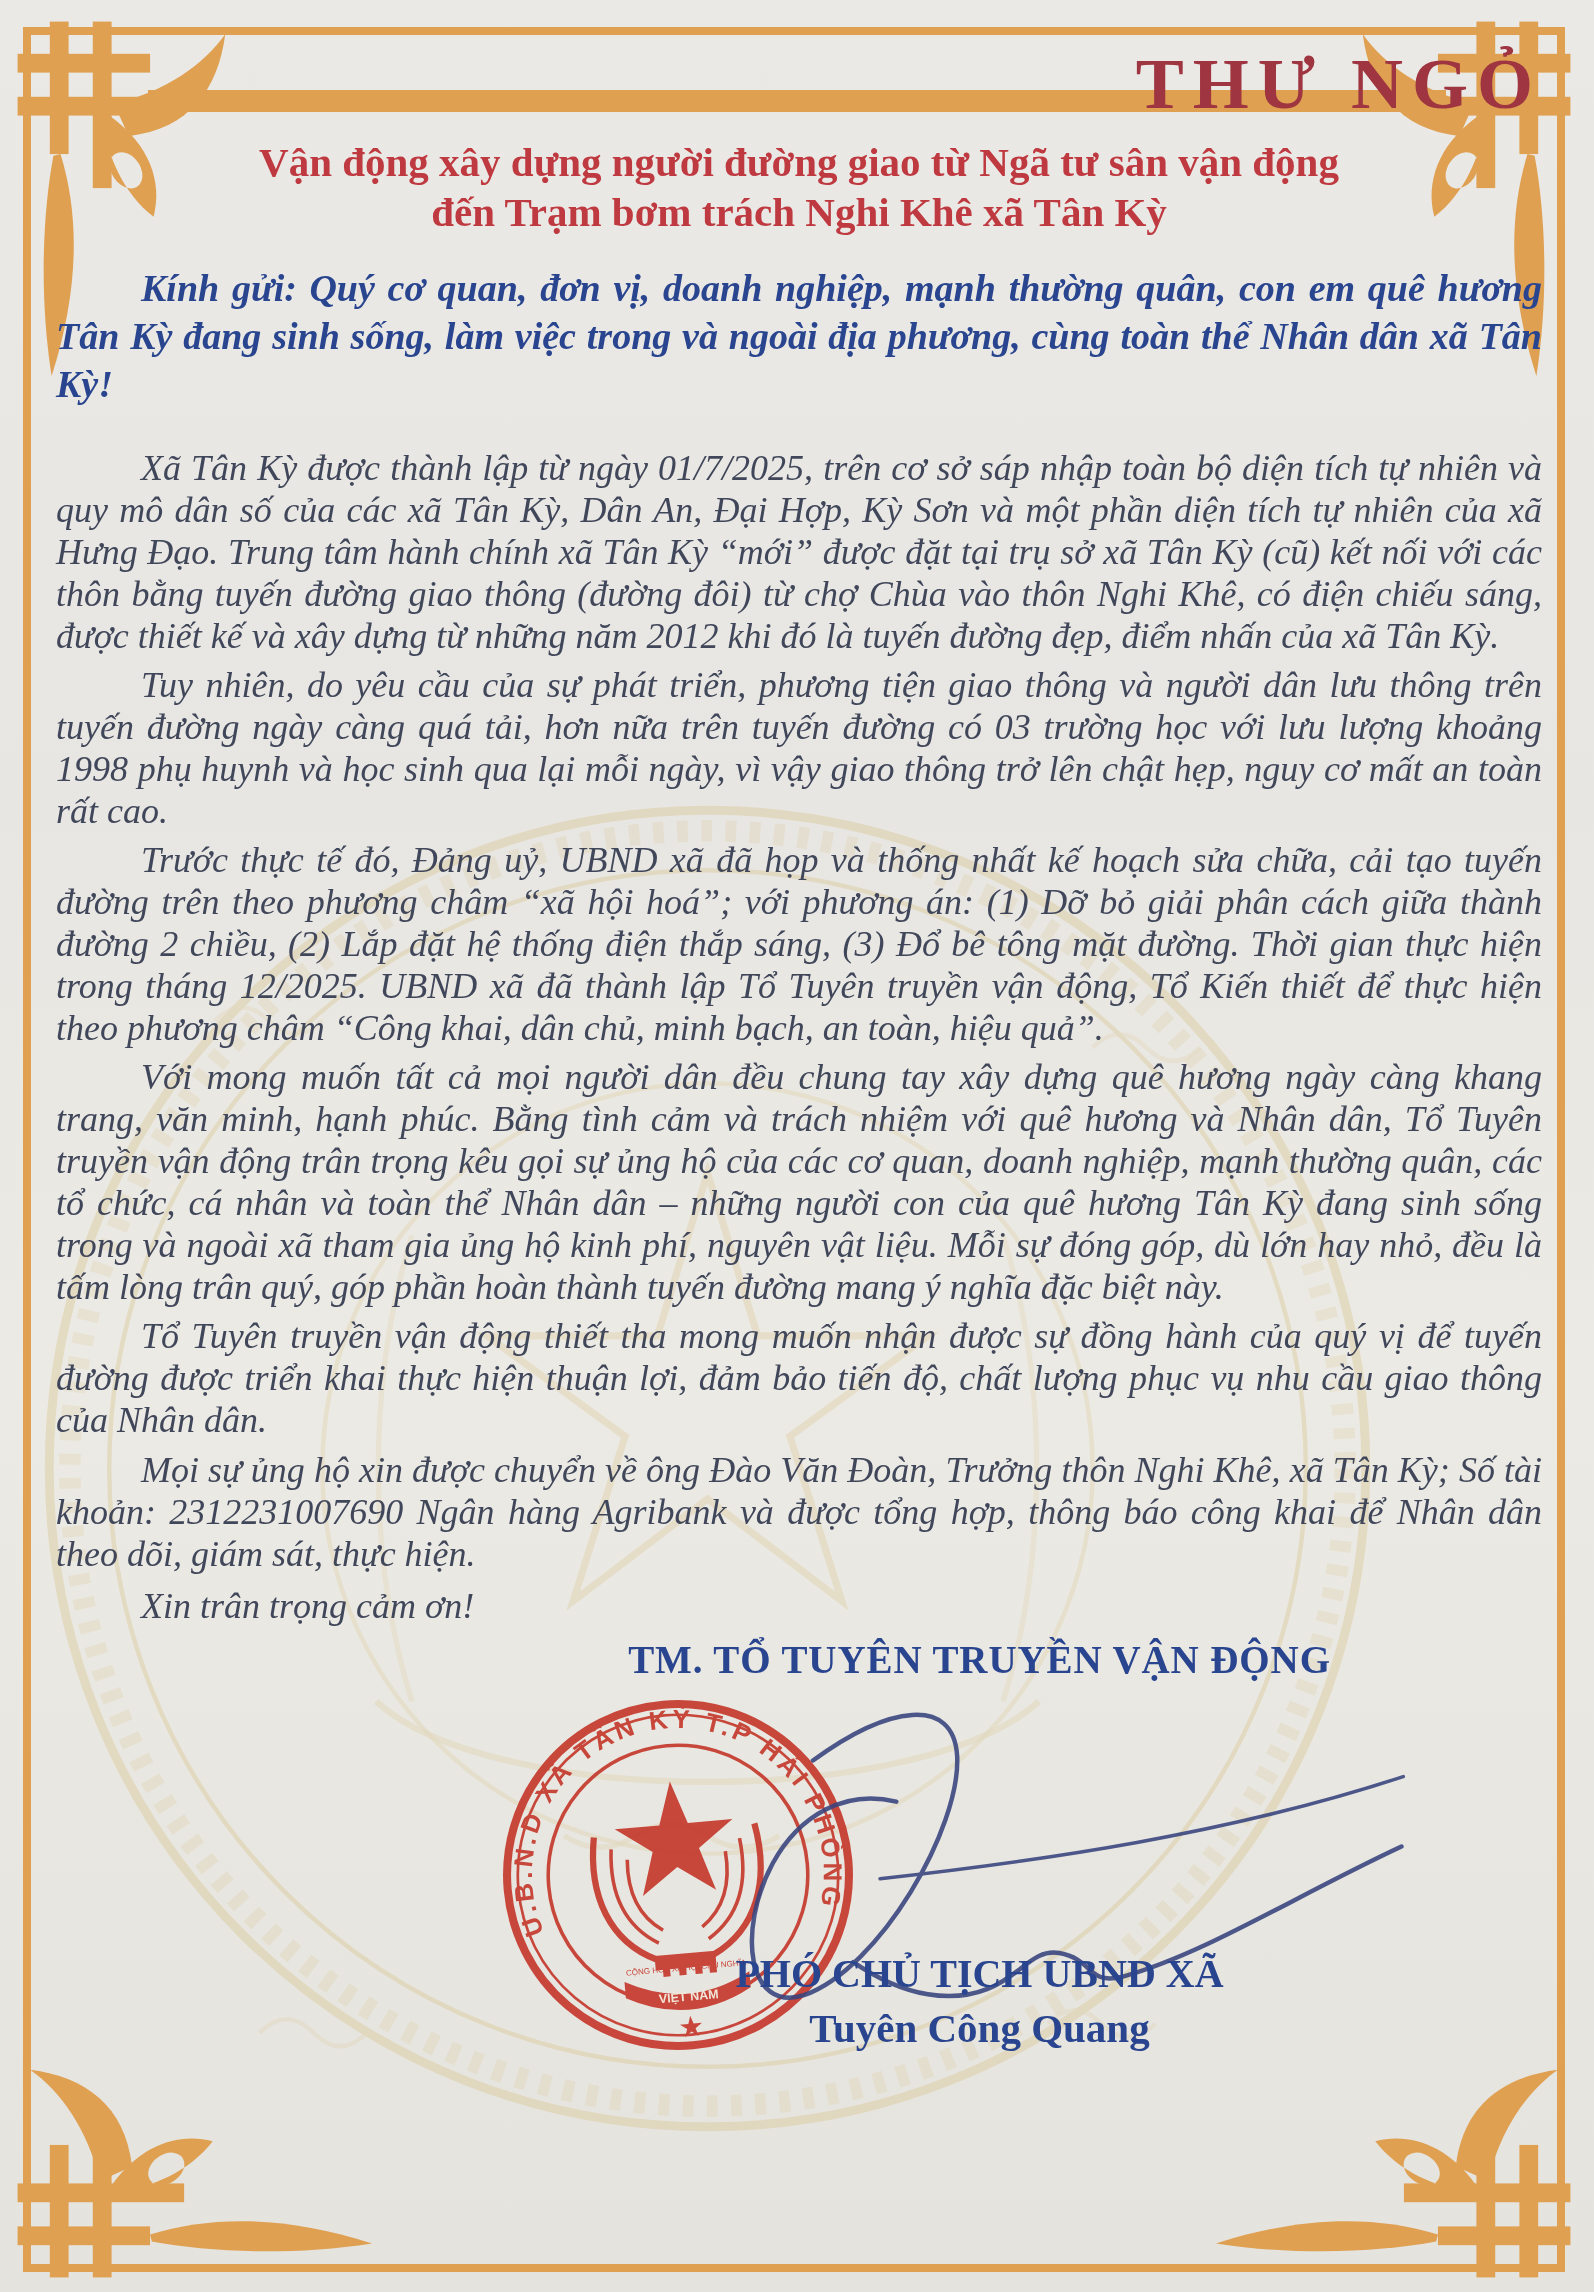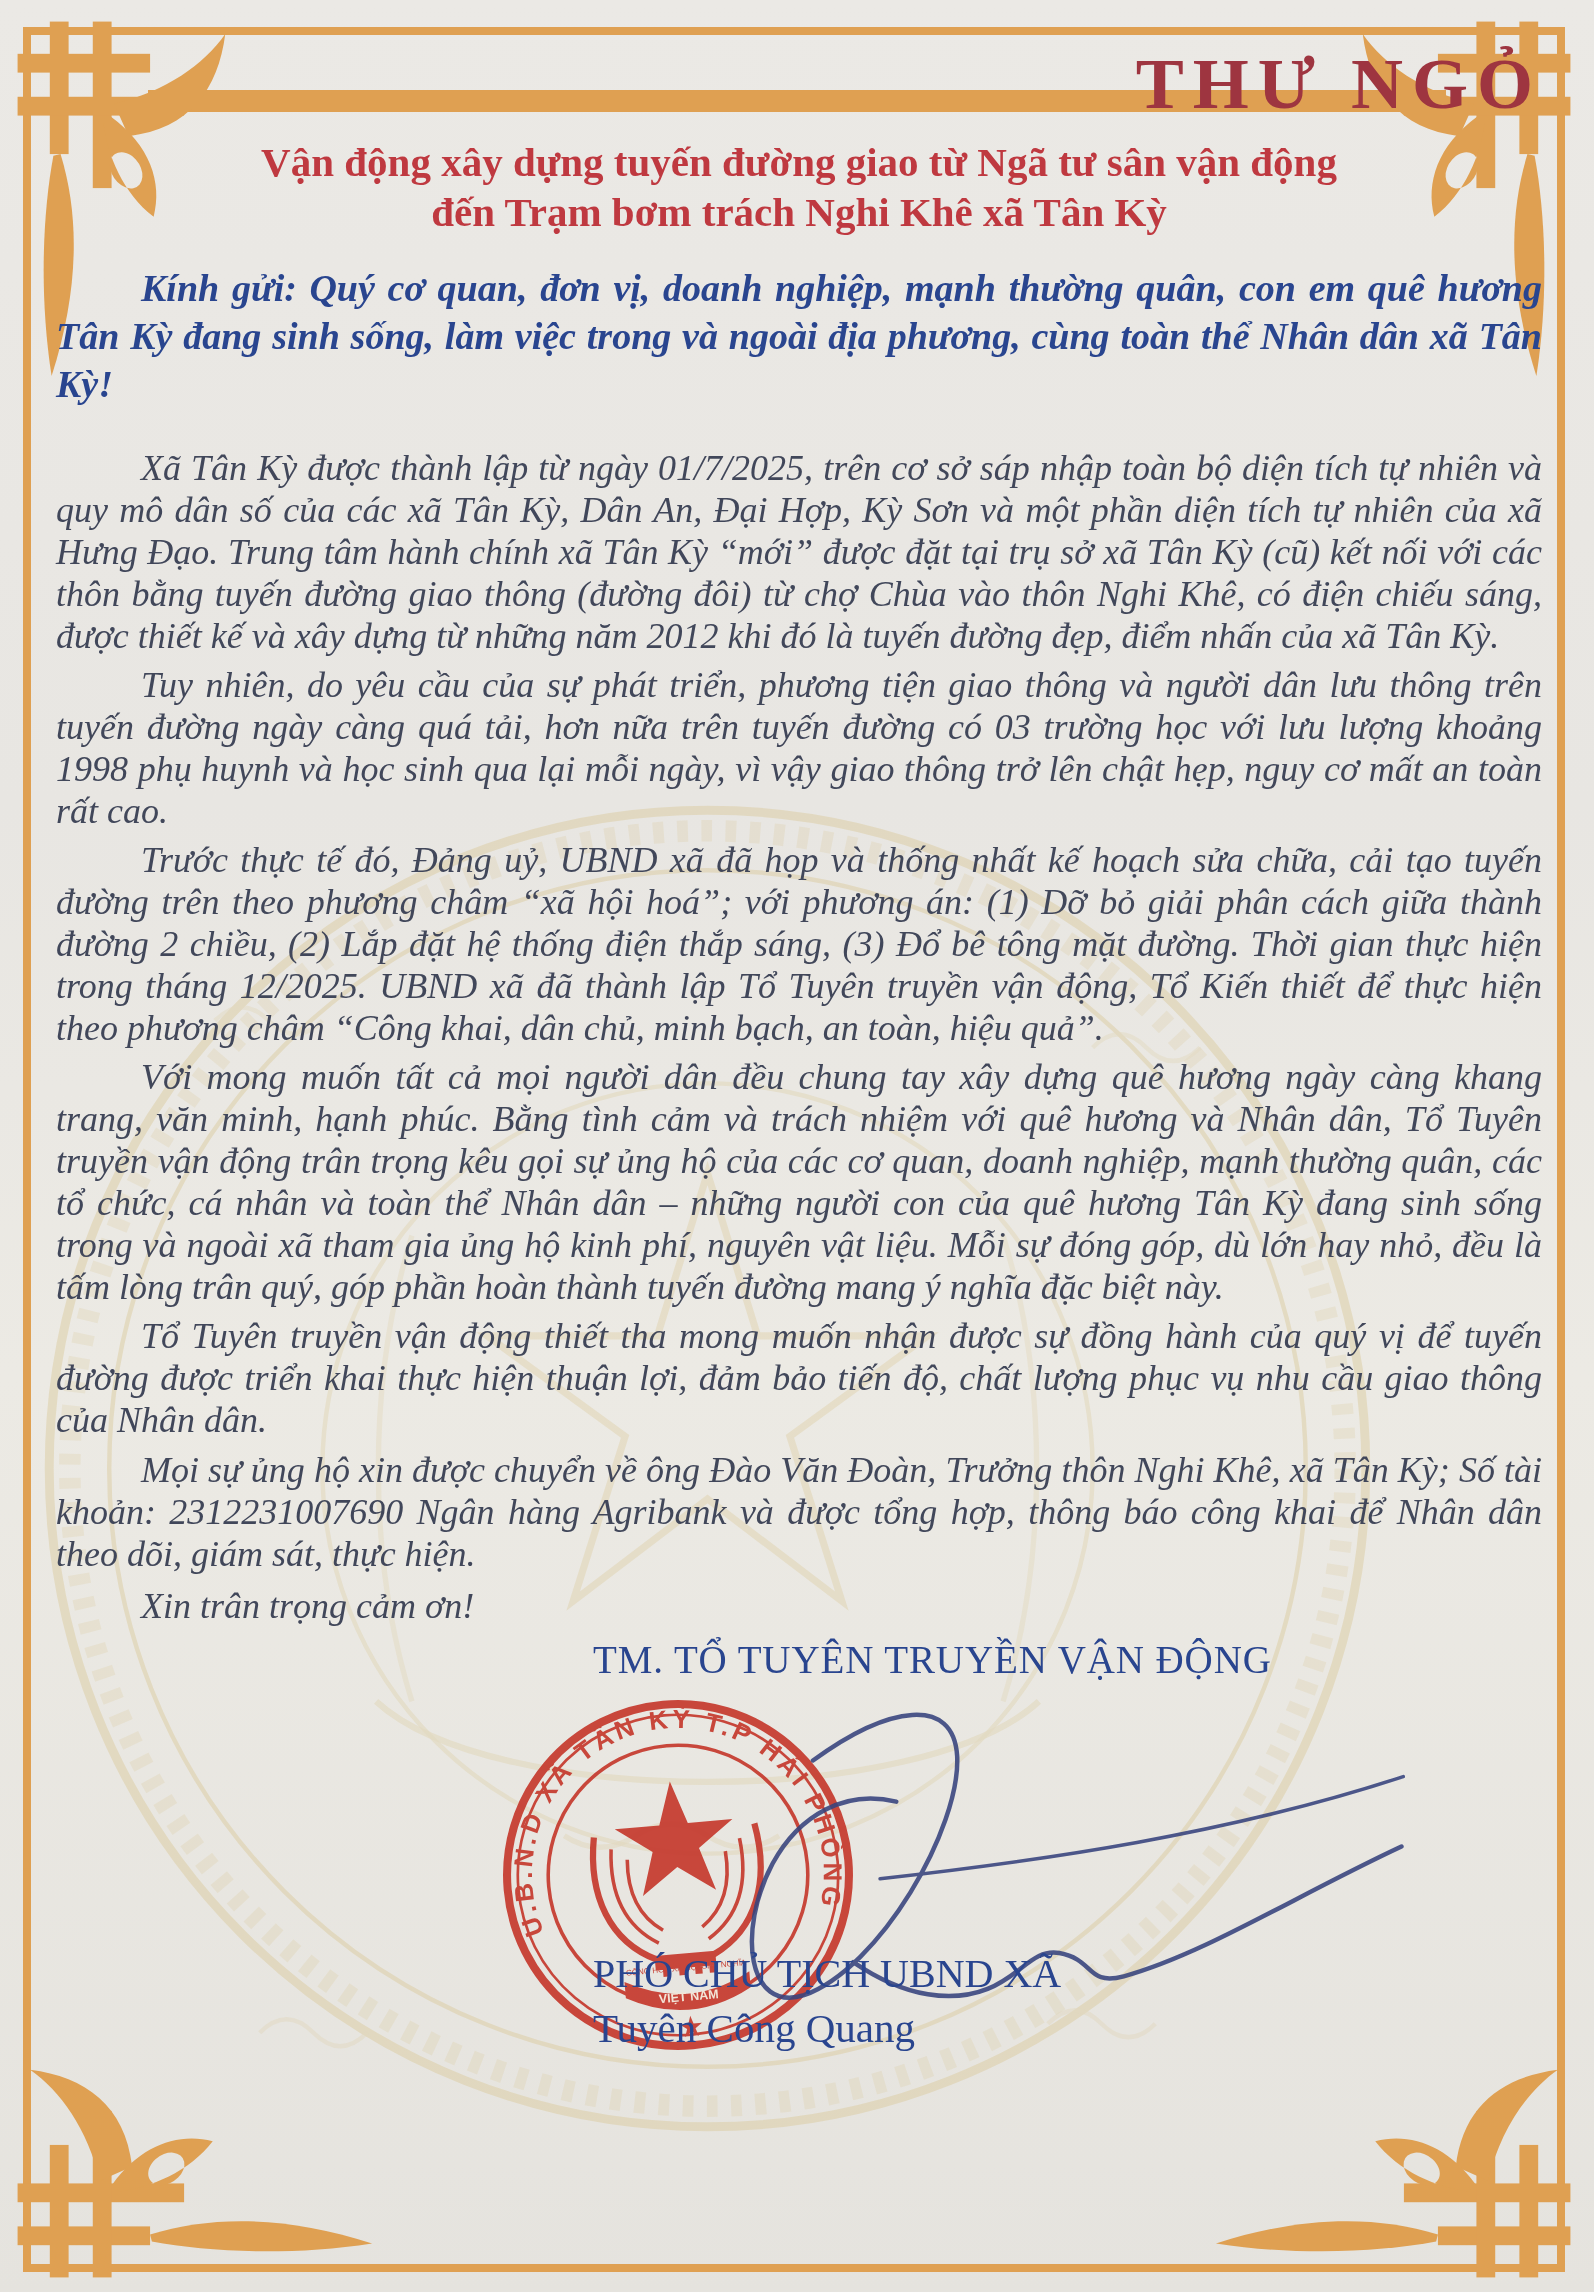--- a/index.html
+++ b/index.html
@@ -54,22 +54,22 @@
     font-size:36px;line-height:42px;font-style:italic;
     color:var(--ink);text-indent:85px;
   }
   .closing{
     margin:9px 0 0 0;font-size:36px;line-height:44px;font-style:italic;
     color:var(--ink);text-indent:85px;
   }
   
   .sign-area{position:relative;height:414px;margin-top:7.2px;}
   .sign-onbehalf,.sign-role,.sign-position,.sign-name{
-    position:absolute;left:537px;width:851px;text-align:left;
-    color:var(--blue);font-weight:400;z-index:5;
+    position:absolute;left:498px;width:851px;text-align:center;
+    color:var(--blue);font-weight:700;z-index:5;
   }
   .sign-onbehalf{top:1.8px;font-size:39px;letter-spacing:0.9px;}
   .sign-role{top:59px;font-size:39px;letter-spacing:1.8px;}
   .sign-position{top:315px;font-size:40px;}
   .sign-name{top:369px;font-size:41px;}
   .seal{position:absolute;left:443px;top:61px;width:358px;height:358px;z-index:4;
         transform:rotate(-5deg);opacity:.93;mix-blend-mode:multiply;}
   .signature{position:absolute;left:0;top:0;width:1487px;height:414px;z-index:5;pointer-events:none;}
 </style>
 </head>
@@ -146,21 +146,21 @@
         <rect x="4" y="88" width="186" height="21"></rect>
         <path d="M112,96 C170,82 212,52 236,18 C228,80 196,124 128,132 Z"></path>
         <path d="M108,110 C152,142 166,184 156,222 C122,196 104,152 100,118 Z M134,156 a16,22 -35 1,0 2,2 Z" fill-rule="evenodd"></path>
         <path d="M52,152 C74,224 72,306 42,400 C28,310 32,218 44,154 Z"></path>
       </g>
     </svg>
   </div>
 
   <div class="content">
     <h1 class="doc-title">THƯ NGỎ</h1>
-    <div class="doc-subtitle">Vận động xây dựng tuyến đường giao từ Ngã tư sân vận động</div>
+    <div class="doc-subtitle">Vận động xây dựng người đường giao từ Ngã tư sân vận động</div>
     <div class="doc-subtitle" style="margin-top:0;">đến Trạm bơm trách Nghi Khê xã Tân Kỳ</div>
 
     <p class="salutation"><span style="margin-right:12.5px;">Kính gửi:</span><span>Quý cơ quan, đơn vị, doanh nghiệp, mạnh thường quân, con em quê hương Tân Kỳ đang sinh sống, làm việc trong và ngoài địa phương, cùng toàn thể Nhân dân xã Tân Kỳ!</span></p>
 
     <p class="body-p">Xã Tân Kỳ được thành lập từ ngày 01/7/2025, trên cơ sở sáp nhập toàn bộ diện tích tự nhiên và quy mô dân số của các xã Tân Kỳ, Dân An, Đại Hợp, Kỳ Sơn và một phần diện tích tự nhiên của xã Hưng Đạo. Trung tâm hành chính xã Tân Kỳ “mới” được đặt tại trụ sở xã Tân Kỳ (cũ) kết nối với các thôn bằng tuyến đường giao thông (đường đôi) từ chợ Chùa vào thôn Nghi Khê, có điện chiếu sáng, được thiết kế và xây dựng từ những năm 2012 khi đó là tuyến đường đẹp, điểm nhấn của xã Tân Kỳ.</p>
     <p class="body-p">Tuy nhiên, do yêu cầu của sự phát triển, phương tiện giao thông và người dân lưu thông trên tuyến đường ngày càng quá tải, hơn nữa trên tuyến đường có 03 trường học với lưu lượng khoảng 1998 phụ huynh và học sinh qua lại mỗi ngày, vì vậy giao thông trở lên chật hẹp, nguy cơ mất an toàn rất cao.</p>
     <p class="body-p">Trước thực tế đó, Đảng uỷ, UBND xã đã họp và thống nhất kế hoạch sửa chữa, cải tạo tuyến đường trên theo phương châm “xã hội hoá”; với phương án: (1) Dỡ bỏ giải phân cách giữa thành đường 2 chiều, (2) Lắp đặt hệ thống điện thắp sáng, (3) Đổ bê tông mặt đường. Thời gian thực hiện trong tháng 12/2025. UBND xã đã thành lập Tổ Tuyên truyền vận động, Tổ Kiến thiết để thực hiện theo phương châm “Công khai, dân chủ, minh bạch, an toàn, hiệu quả”.</p>
     <p class="body-p">Với mong muốn tất cả mọi người dân đều chung tay xây dựng quê hương ngày càng khang trang, văn minh, hạnh phúc. Bằng tình cảm và trách nhiệm với quê hương và Nhân dân, Tổ Tuyên truyền vận động trân trọng kêu gọi sự ủng hộ của các cơ quan, doanh nghiệp, mạnh thường quân, các tổ chức, cá nhân và toàn thể Nhân dân – những người con của quê hương Tân Kỳ đang sinh sống trong và ngoài xã tham gia ủng hộ kinh phí, nguyên vật liệu. Mỗi sự đóng góp, dù lớn hay nhỏ, đều là tấm lòng trân quý, góp phần hoàn thành tuyến đường mang ý nghĩa đặc biệt này.</p>
     <p class="body-p">Tổ Tuyên truyền vận động thiết tha mong muốn nhận được sự đồng hành của quý vị để tuyến đường được triển khai thực hiện thuận lợi, đảm bảo tiến độ, chất lượng phục vụ nhu cầu giao thông của Nhân dân.</p>
     <p class="body-p">Mọi sự ủng hộ xin được chuyển về ông Đào Văn Đoàn, Trưởng thôn Nghi Khê, xã Tân Kỳ; Số tài khoản: 2312231007690 Ngân hàng Agribank và được tổng hợp, thông báo công khai để Nhân dân theo dõi, giám sát, thực hiện.</p>

